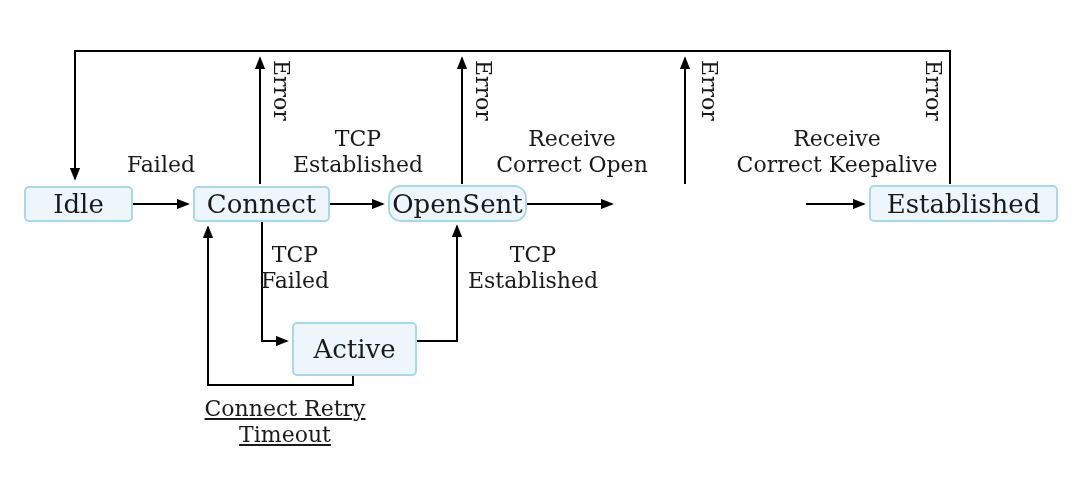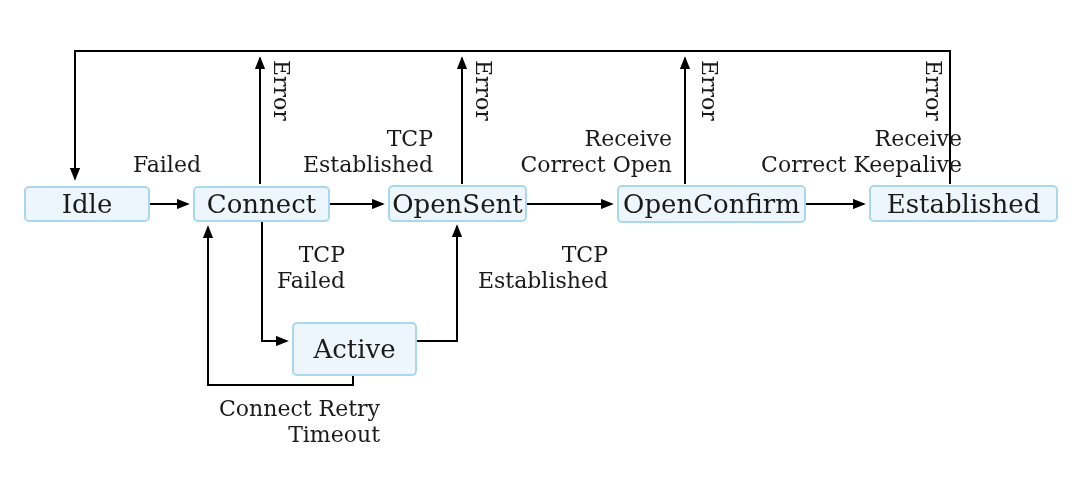--- a/index.html
+++ b/index.html
@@ -43,21 +43,21 @@
     justify-content: center;
     font-size: 26px;
     line-height: 1;
     color: var(--text, #1a1a1a);
     white-space: nowrap;
   }
   .lbl {
     position: absolute;
     font-size: 22px;
     line-height: 1.18;
-    text-align: right;
+    text-align: center;
     white-space: pre-line;
     color: var(--text, #1a1a1a);
   }
   .lbl.vert {
     writing-mode: vertical-rl;
     text-align: left;
     white-space: nowrap;
     width: 28px;
     height: 90px;
     line-height: 1;
@@ -86,39 +86,38 @@
     <polyline class="edge" points="527,204 612,204" marker-end="url(#arrow)"></polyline>
     <polyline class="edge" points="806,204 864,204" marker-end="url(#arrow)"></polyline>
 
     <polyline class="edge" points="262,222 262,341 287,341" marker-end="url(#arrow)"></polyline>
 
     <polyline class="edge" points="417,341 457,341 457,226" marker-end="url(#arrow)"></polyline>
 
     <polyline class="edge" points="353,360 353,385 208,385 208,227" marker-end="url(#arrow)"></polyline>
   </svg>
 
-  <div class="state" style="left:24px; top:186px; width:126px; height:36px;">Idle</div>
+  <div class="state" style="left:24px; top:186px; width:109px; height:36px;">Idle</div>
   <div class="state" style="left:193px; top:186px; width:137px; height:36px;">Connect</div>
-  <div class="state" style="left:388px; top:185px; width:139px; height:37px;">OpenSent</div>
-  <div class="state" style="left:617px; top:185px; width:189px; height:38px;">OpenConfirm</div>
+  <div class="state" style="left:388px; top:185px; width:139px; height:37px;border-radius:13px;">OpenSent</div>
   <div class="state" style="left:869px; top:185px; width:189px; height:37px;">Established</div>
   <div class="state" style="left:292px; top:322px; width:125px; height:54px;">Active</div>
 
   <div class="lbl" style="left:121px; top:152px; width:80px;">Failed</div>
   <div class="lbl" style="left:283px; top:126px; width:150px;">TCP
 Established</div>
   <div class="lbl" style="left:472px; top:126px; width:200px;">Receive
 Correct Open</div>
   <div class="lbl" style="left:712px; top:126px; width:250px;">Receive
 Correct Keepalive</div>
   <div class="lbl" style="left:245px; top:242px; width:100px;">TCP
 Failed</div>
   <div class="lbl" style="left:458px; top:242px; width:150px;">TCP
 Established</div>
-  <div class="lbl" style="left:206px; top:396px; width:174px;">Connect Retry
+  <div class="lbl" style="left:198px; top:396px; width:174px;text-decoration:underline;">Connect Retry
 Timeout</div>
 
   <div class="lbl vert" style="left:264px; top:60px;">Error</div>
   <div class="lbl vert" style="left:466px; top:60px;">Error</div>
   <div class="lbl vert" style="left:692px; top:60px;">Error</div>
   <div class="lbl vert" style="left:916px; top:60px;">Error</div>
 
 </div>
 
 </body></html>

